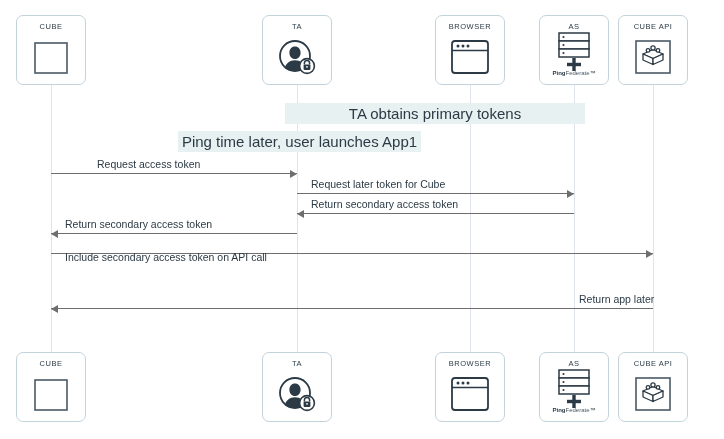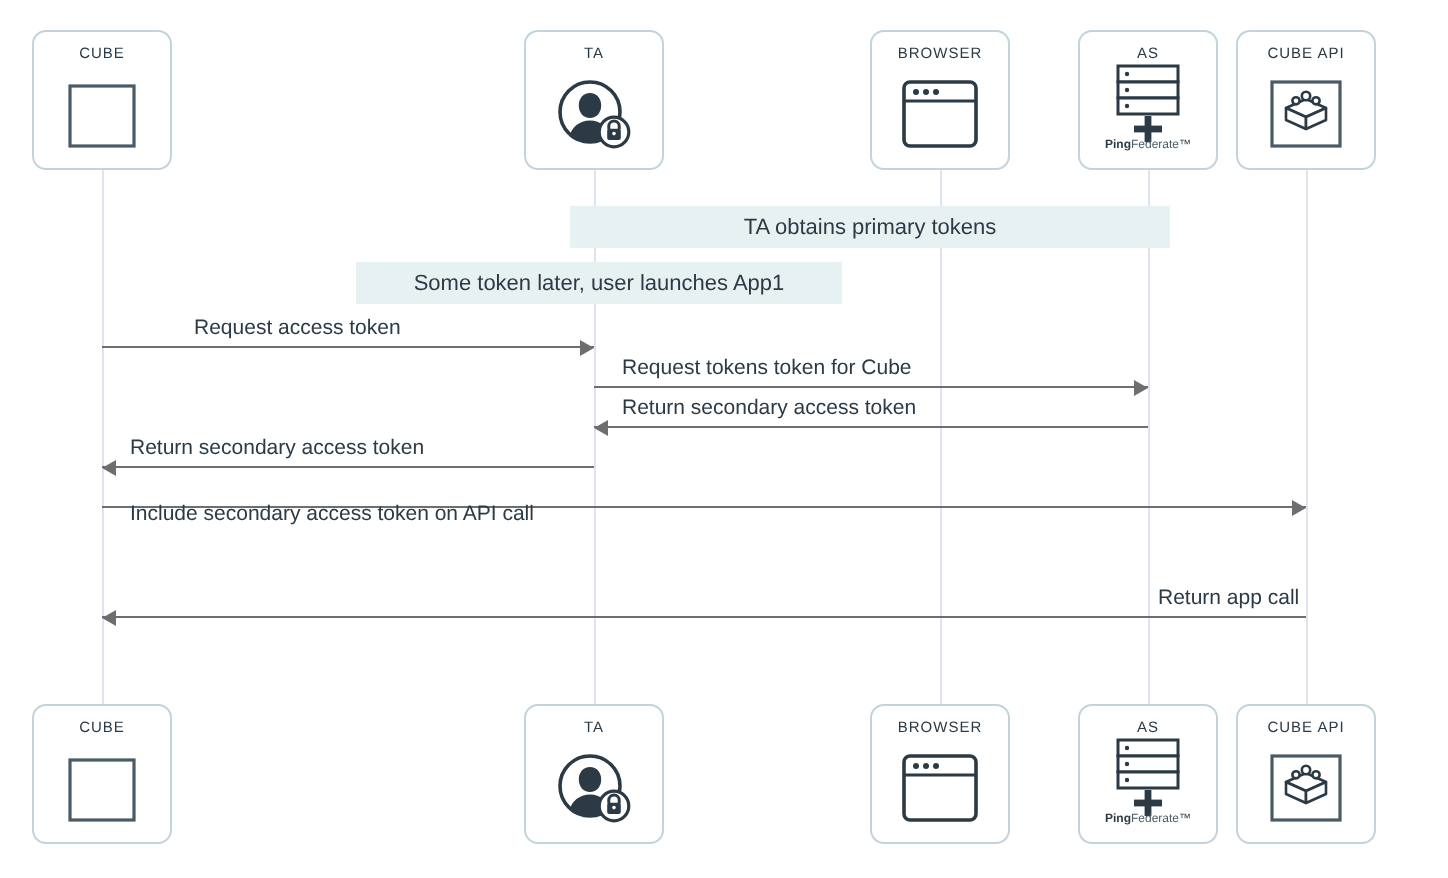--- a/index.html
+++ b/index.html
@@ -73,21 +73,21 @@
   .msg-label {
     position: absolute;
     font-size: 10.5px;
     color: #2b3a45;
     white-space: nowrap;
     font-family: "Liberation Sans", sans-serif;
   }
   .note {
     position: absolute;
     background: #e8f1f2;
-    font-size: 11px;
+    font-size: 15px;
     color: #2b3a45;
     display: flex;
     align-items: center;
     justify-content: center;
     white-space: nowrap;
     font-family: "Liberation Sans", sans-serif;
   }
   .pf-wordmark {
     font-size: 6px;
     line-height: 7px;
@@ -238,32 +238,32 @@
         </g>
         </svg>
       </div>
     </div>
     <div class="lifeline" style="left: 51px; top: 85px; height: 267px; background: rgb(223, 227, 238);"></div>
     <div class="lifeline" style="left: 297px; top: 85px; height: 267px; background: rgb(223, 227, 238);"></div>
     <div class="lifeline" style="left: 470px; top: 85px; height: 267px; background: rgb(223, 227, 238);"></div>
     <div class="lifeline" style="left: 574px; top: 85px; height: 267px; background: rgb(223, 227, 238);"></div>
     <div class="lifeline" style="left: 653px; top: 85px; height: 267px; background: rgb(223, 227, 238);"></div>
     <div class="note" style="left: 285px; top: 103px; width: 300px; height: 21px; background: rgb(232, 241, 242);">TA obtains primary tokens</div>
-    <div class="note" style="left: 178px; top: 131px; width: 243px; height: 21px; background: rgb(232, 241, 242);">Some token later, user launches App1</div>
+    <div class="note" style="left: 178px; top: 131px; width: 243px; height: 21px; background: rgb(232, 241, 242);">Ping time later, user launches App1</div>
     <div class="msg-line" style="left: 51px; top: 173px; width: 246px; background: rgb(110, 110, 110);"></div>
     <div class="arrowhead arrow-right" style="top: 169.5px; left: 290px;"></div>
     <div class="msg-label" style="left: 65px; top: 158px; padding-left: 32px;">Request access token</div>
     <div class="msg-line" style="left: 297px; top: 193px; width: 277px; background: rgb(110, 110, 110);"></div>
     <div class="arrowhead arrow-right" style="top: 189.5px; left: 567px;"></div>
-    <div class="msg-label" style="left: 311px; top: 178px;">Request tokens token for Cube</div>
+    <div class="msg-label" style="left: 311px; top: 178px;">Request later token for Cube</div>
     <div class="msg-line" style="left: 297px; top: 213px; width: 277px; background: rgb(110, 110, 110);"></div>
     <div class="arrowhead arrow-left" style="top: 209.5px; left: 297px;"></div>
     <div class="msg-label" style="left: 311px; top: 198px;">Return secondary access token</div>
     <div class="msg-line" style="left: 51px; top: 233px; width: 246px; background: rgb(110, 110, 110);"></div>
     <div class="arrowhead arrow-left" style="top: 229.5px; left: 51px;"></div>
     <div class="msg-label" style="left: 65px; top: 218px;">Return secondary access token</div>
     <div class="msg-line" style="left: 51px; top: 253px; width: 602px; background: rgb(110, 110, 110);"></div>
     <div class="arrowhead arrow-right" style="top: 249.5px; left: 646px;"></div>
     <div class="msg-label" style="left: 65px; top: 251px;">Include secondary access token on API call</div>
     <div class="msg-line" style="left: 51px; top: 308px; width: 602px; background: rgb(110, 110, 110);"></div>
     <div class="arrowhead arrow-left" style="top: 304.5px; left: 51px;"></div>
-    <div class="msg-label" style="left: 579px; top: 293px;">Return app call</div>
+    <div class="msg-label" style="left: 579px; top: 293px;">Return app later</div>
   </div>
 
 </body></html>

